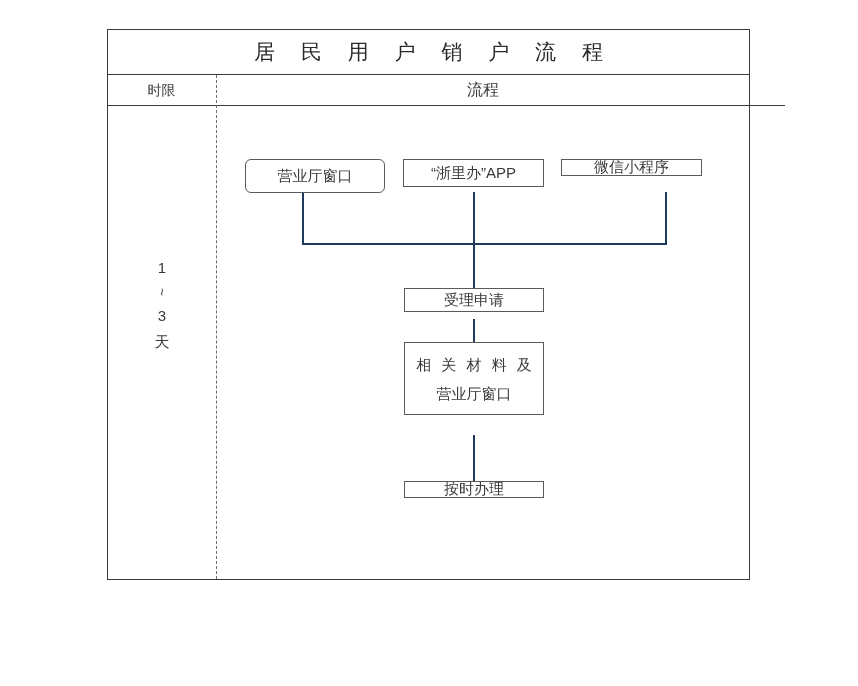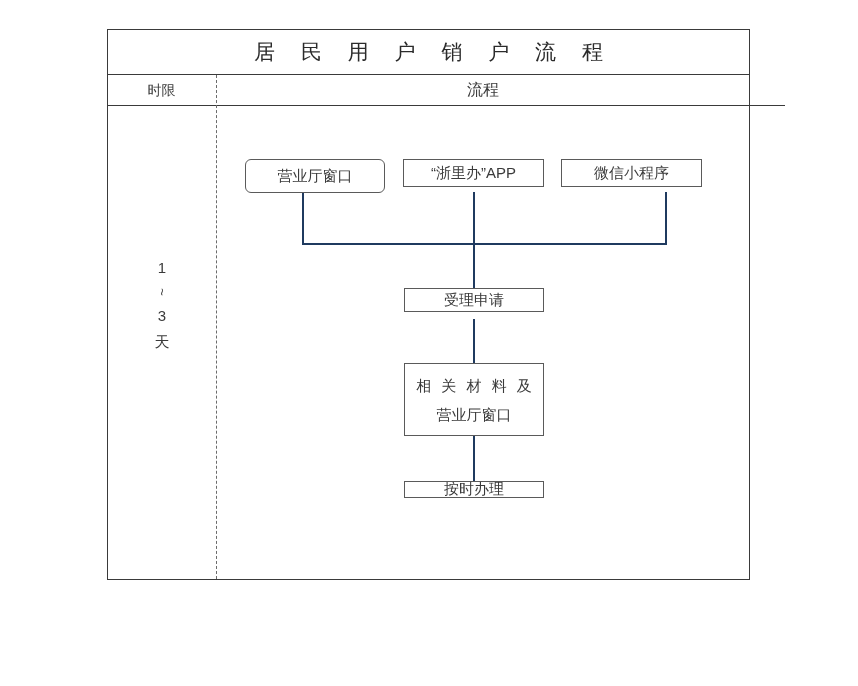--- a/index.html
+++ b/index.html
@@ -192,29 +192,29 @@
   <div class="conn conn-v" style="left:473px; top:435px; height:46px;"></div>
 
   <div class="pbox" style="left:245px; top:159px; width:140px; height:34px;border-radius:6px;">
     <span>营业厅窗口</span>
   </div>
 
   <div class="pbox" style="left:403px; top:159px; width:141px; height:28px;">
     <span>“浙里办”APP</span>
   </div>
 
-  <div class="pbox" style="left:561px; top:159px; width:141px; height:28px;">
+  <div class="pbox" style="left:561px; top:159px; width:141px; height:17px;">
     <span>微信小程序</span>
   </div>
 
   <div class="pbox" style="left:404px; top:288px; width:140px; height:24px;">
     <span>受理申请</span>
   </div>
 
-  <div class="pbox" style="left:404px; top:363px; width:140px; height:73px; flex-direction:column;">
+  <div class="pbox" style="left:404px; top:342px; width:140px; height:73px; flex-direction:column;">
     <span class="line1">相 关 材 料 及</span>
     <span class="line2">营业厅窗口</span>
   </div>
 
   <div class="pbox" style="left:404px; top:481px; width:140px; height:17px;">
     <span>按时办理</span>
   </div>
 
 </div>
 

